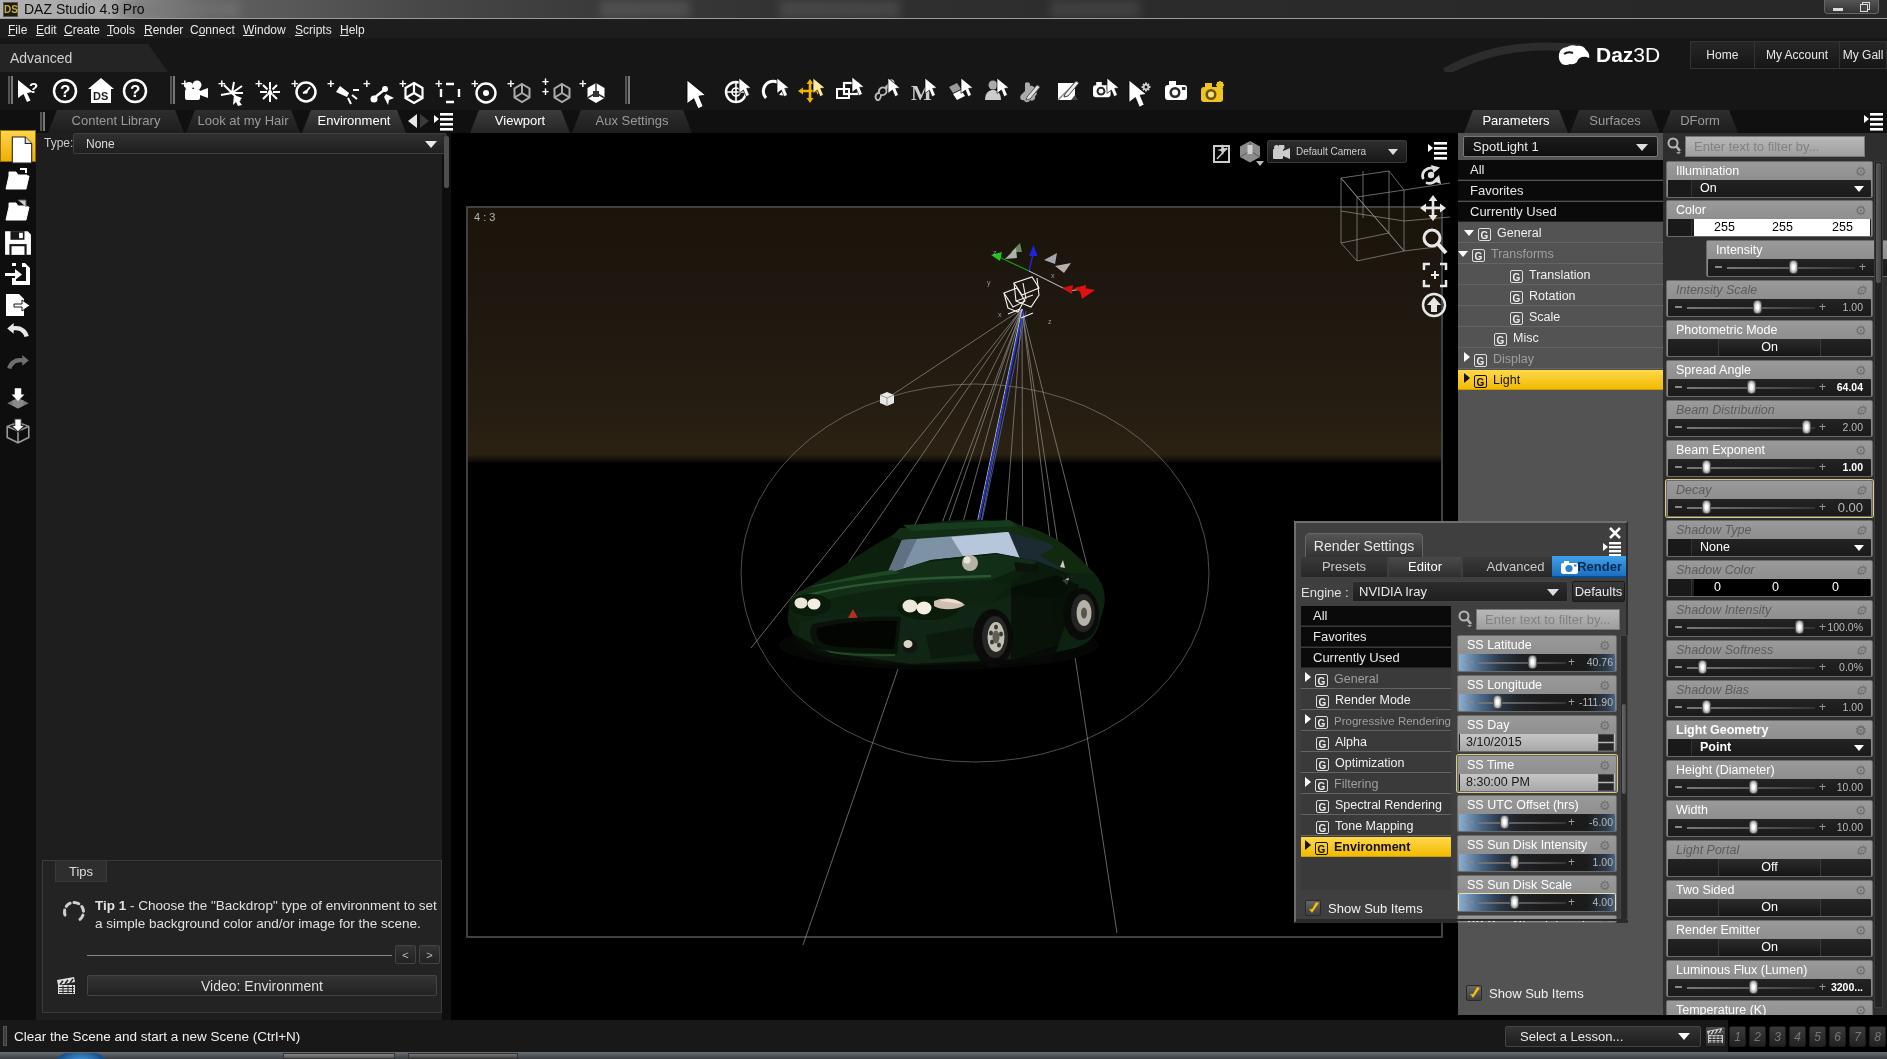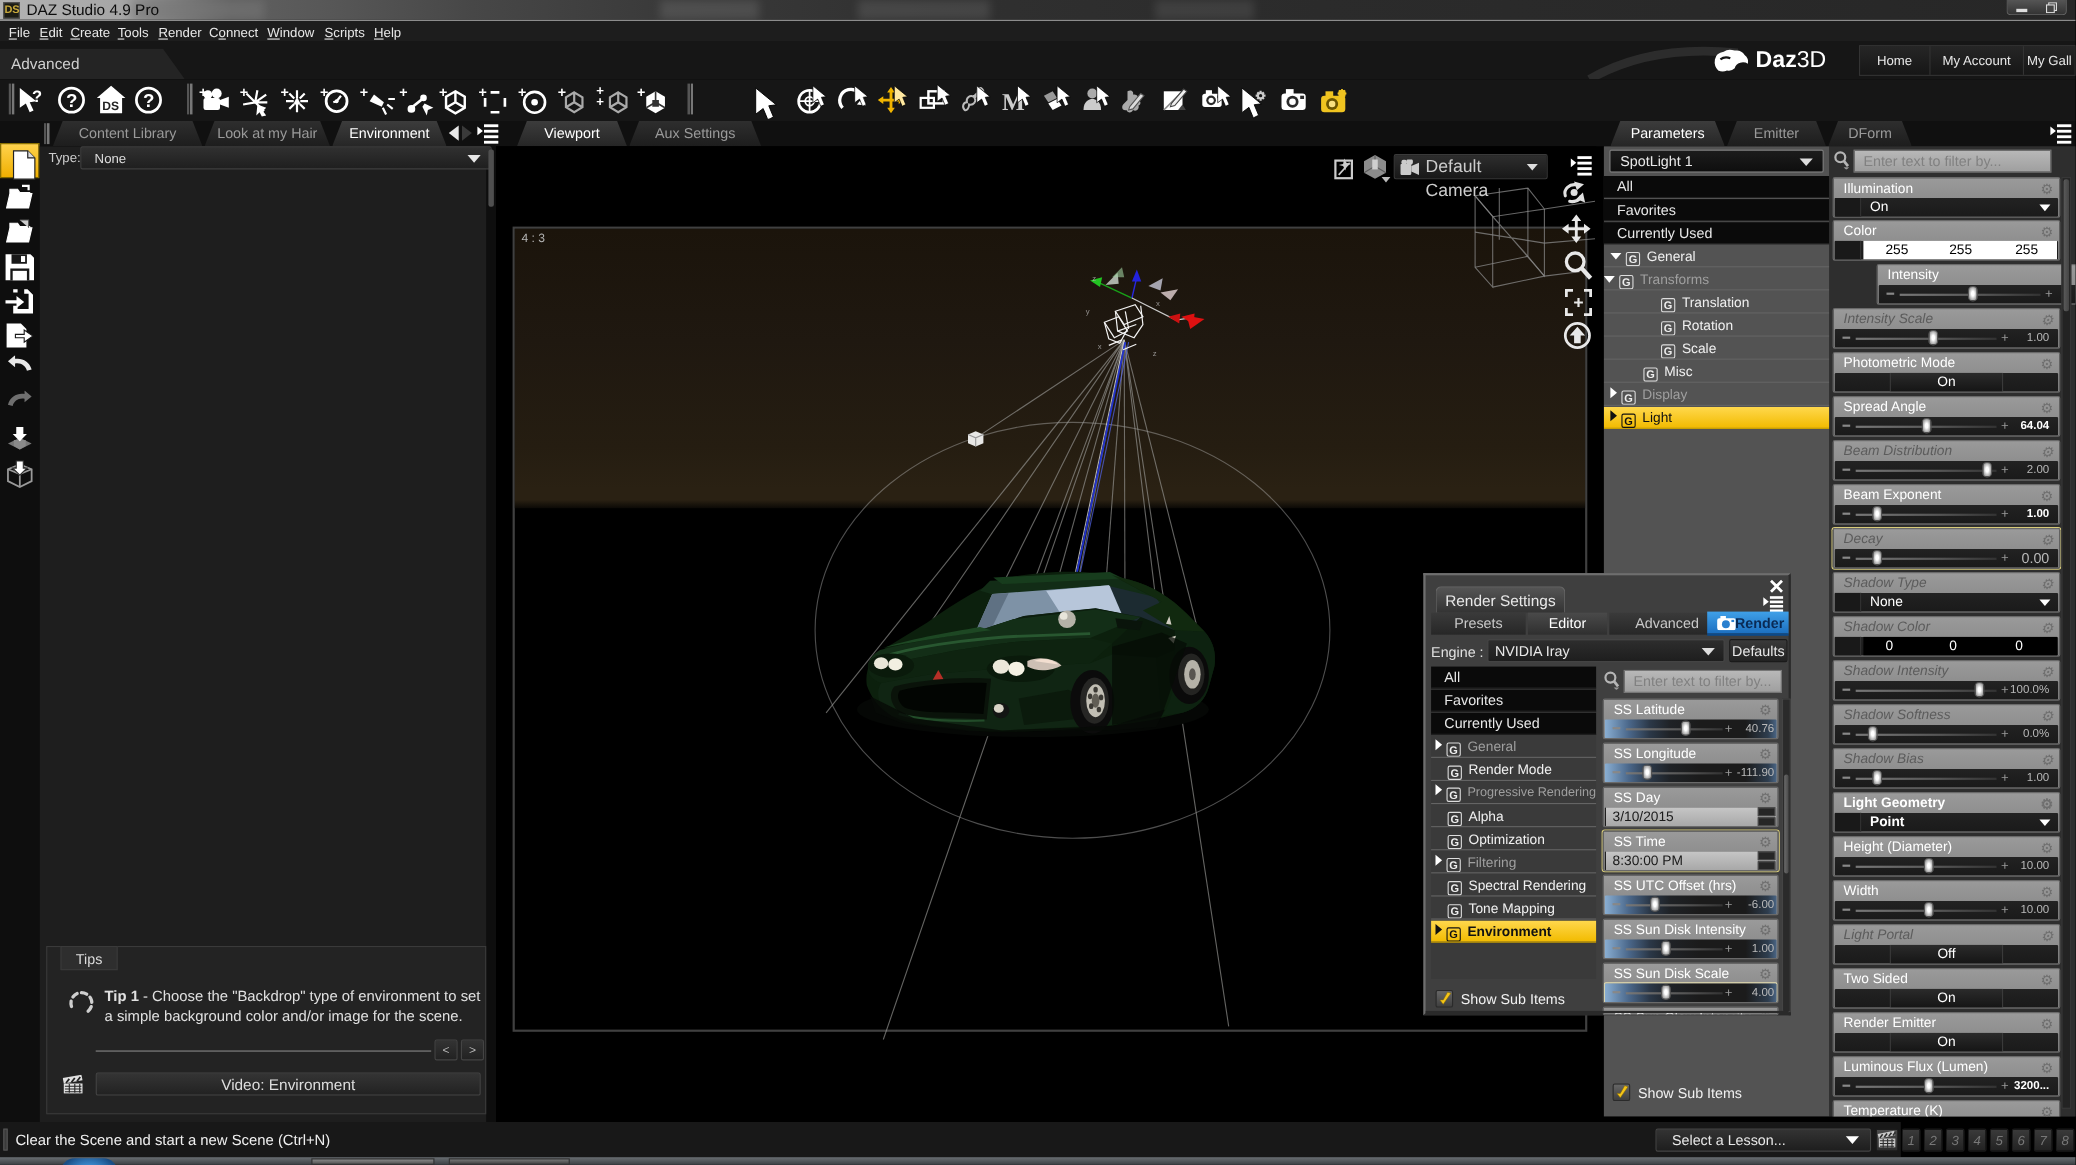--- a/index.html
+++ b/index.html
@@ -35,21 +35,21 @@
 #tips{left:6px;top:727px;width:400px;height:153px;border:1px solid #3a3a3a;background:#232323}
 #tipstab{left:12px;top:-1px;width:52px;height:22px;background:#2e2e2e;border:1px solid #3a3a3a;color:#ddd;font-size:13px;text-align:center;line-height:21px}
 #tiptext{left:52px;top:36px;width:348px;color:#e0e0e0;font-size:13.5px;line-height:18px}
 #tipline{left:44px;top:94px;width:305px;height:1px;background:#888}
 .tipbtn{position:absolute;top:84px;width:21px;height:19px;background:linear-gradient(#333,#222);border:1px solid #444;border-radius:2px;color:#bbb;font-size:11px;text-align:center;line-height:18px}
 #vidbtn{left:44px;top:114px;width:350px;height:21px;background:linear-gradient(#343434,#222);border:1px solid #444;border-radius:2px;color:#ddd;font-size:14px;text-align:center;line-height:20px}
 
 #viewport{left:451px;top:133px;width:1000px;height:887px;background:#000}
 #vpframe{left:15px;top:73px;width:977px;height:732px;border:2px solid #404040}
 #aspect{left:6px;top:3px;color:#b5b5b5;font-size:11px}
-#camdd{left:816px;top:7px;width:140px;height:23px;background:linear-gradient(#2e2e2e,#181818);border:1px solid #3a3a3a;border-radius:2px;color:#ccc;font-size:16px;line-height:22px;padding-left:28px}
+#camdd{left:816px;top:7px;width:140px;height:23px;background:linear-gradient(#2e2e2e,#181818);border:1px solid #3a3a3a;border-radius:2px;color:#ccc;font-size:10px;line-height:22px;padding-left:28px}
 
 #rightpanel{left:1458px;top:133px;width:429px;height:882px;background:#2a2a2a;overflow:hidden}
 #rpnav{left:0;top:0;width:205px;height:882px;background:#535353}
 .rprow{position:absolute;left:0;width:205px;height:20px;background:#0a0a0a;border-bottom:1px solid #222;color:#e8e8e8;font-size:13px;line-height:20px;padding-left:12px}
 .trow{position:absolute;left:0;width:205px;height:20px;border-bottom:1px solid #646464;color:#f0f0f0;font-size:12.5px;line-height:20px;white-space:nowrap;overflow:hidden}
 .gico{display:inline-block;width:13px;height:13px;border:1px solid #ddd;border-radius:2px;font-size:10px;font-weight:bold;color:#eee;text-align:center;line-height:13px;margin-right:6px;vertical-align:-2px}
 .tri{display:inline-block;width:0;height:0;vertical-align:1px;margin-right:4px}
 .trid{border-left:5px solid transparent;border-right:5px solid transparent;border-top:6px solid #fff}
 .trir{border-top:5px solid transparent;border-bottom:5px solid transparent;border-left:6px solid #fff}
 
@@ -312,21 +312,21 @@
  <div class="pmenu" style="left:432px;top:1px"><svg width="22" height="20">
         <path d="M2 4 l5 4 -5 4 Z" fill="#fff"></path>
         <rect x="8" y="2" width="13" height="2.6" fill="#fff"></rect>
         <rect x="8" y="7" width="13" height="2.6" fill="#fff"></rect>
         <rect x="8" y="12" width="13" height="2.6" fill="#fff"></rect>
         <rect x="8" y="17" width="13" height="2.6" fill="#fff"></rect>
       </svg></div>
  <div class="tab act" style="left:470px;width:100px">Viewport</div>
  <div class="tab" style="left:572px;width:120px">Aux Settings</div>
  <div class="tab act" style="left:1464px;width:104px">Parameters</div>
- <div class="tab" style="left:1570px;width:90px">Emitter</div>
+ <div class="tab" style="left:1570px;width:90px">Surfaces</div>
  <div class="tab" style="left:1662px;width:76px">DForm</div>
  <div class="pmenu" style="left:1862px;top:1px"><svg width="22" height="20">
         <path d="M2 4 l5 4 -5 4 Z" fill="#fff"></path>
         <rect x="8" y="2" width="13" height="2.6" fill="#fff"></rect>
         <rect x="8" y="7" width="13" height="2.6" fill="#fff"></rect>
         <rect x="8" y="12" width="13" height="2.6" fill="#fff"></rect>
         <rect x="8" y="17" width="13" height="2.6" fill="#fff"></rect>
       </svg></div>
 </div>
 <div class="abs" id="sidebar">

